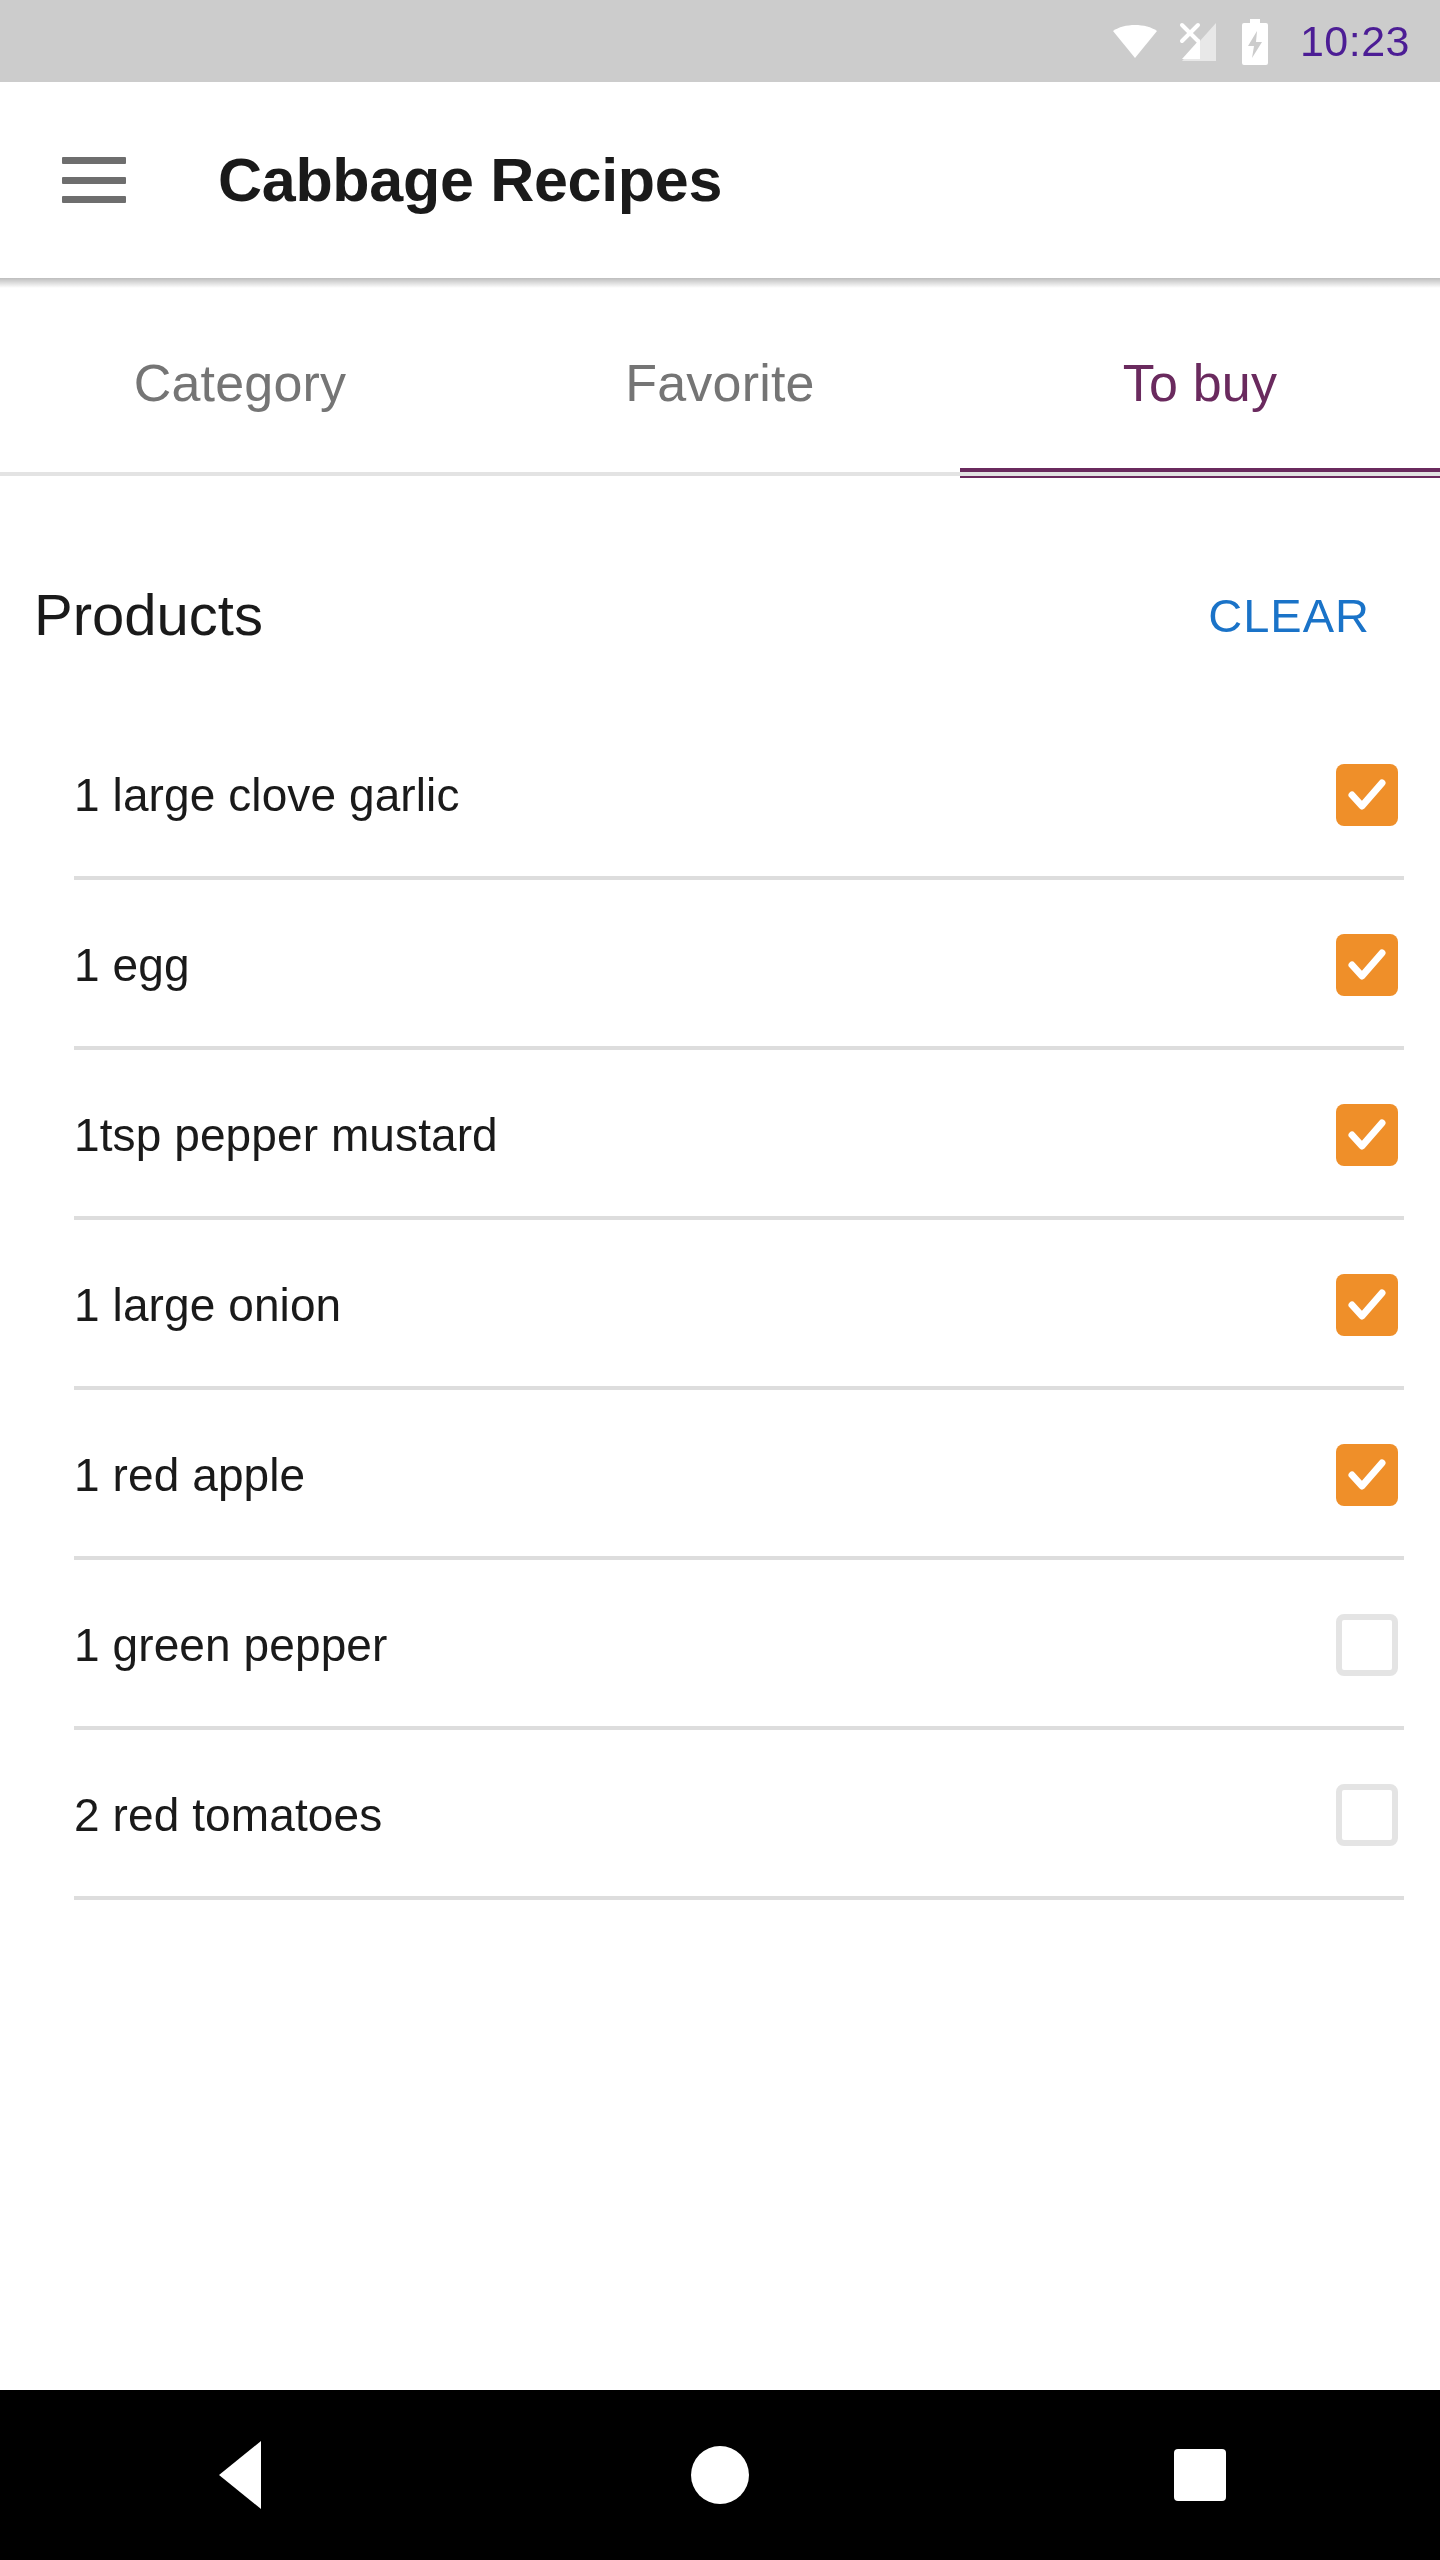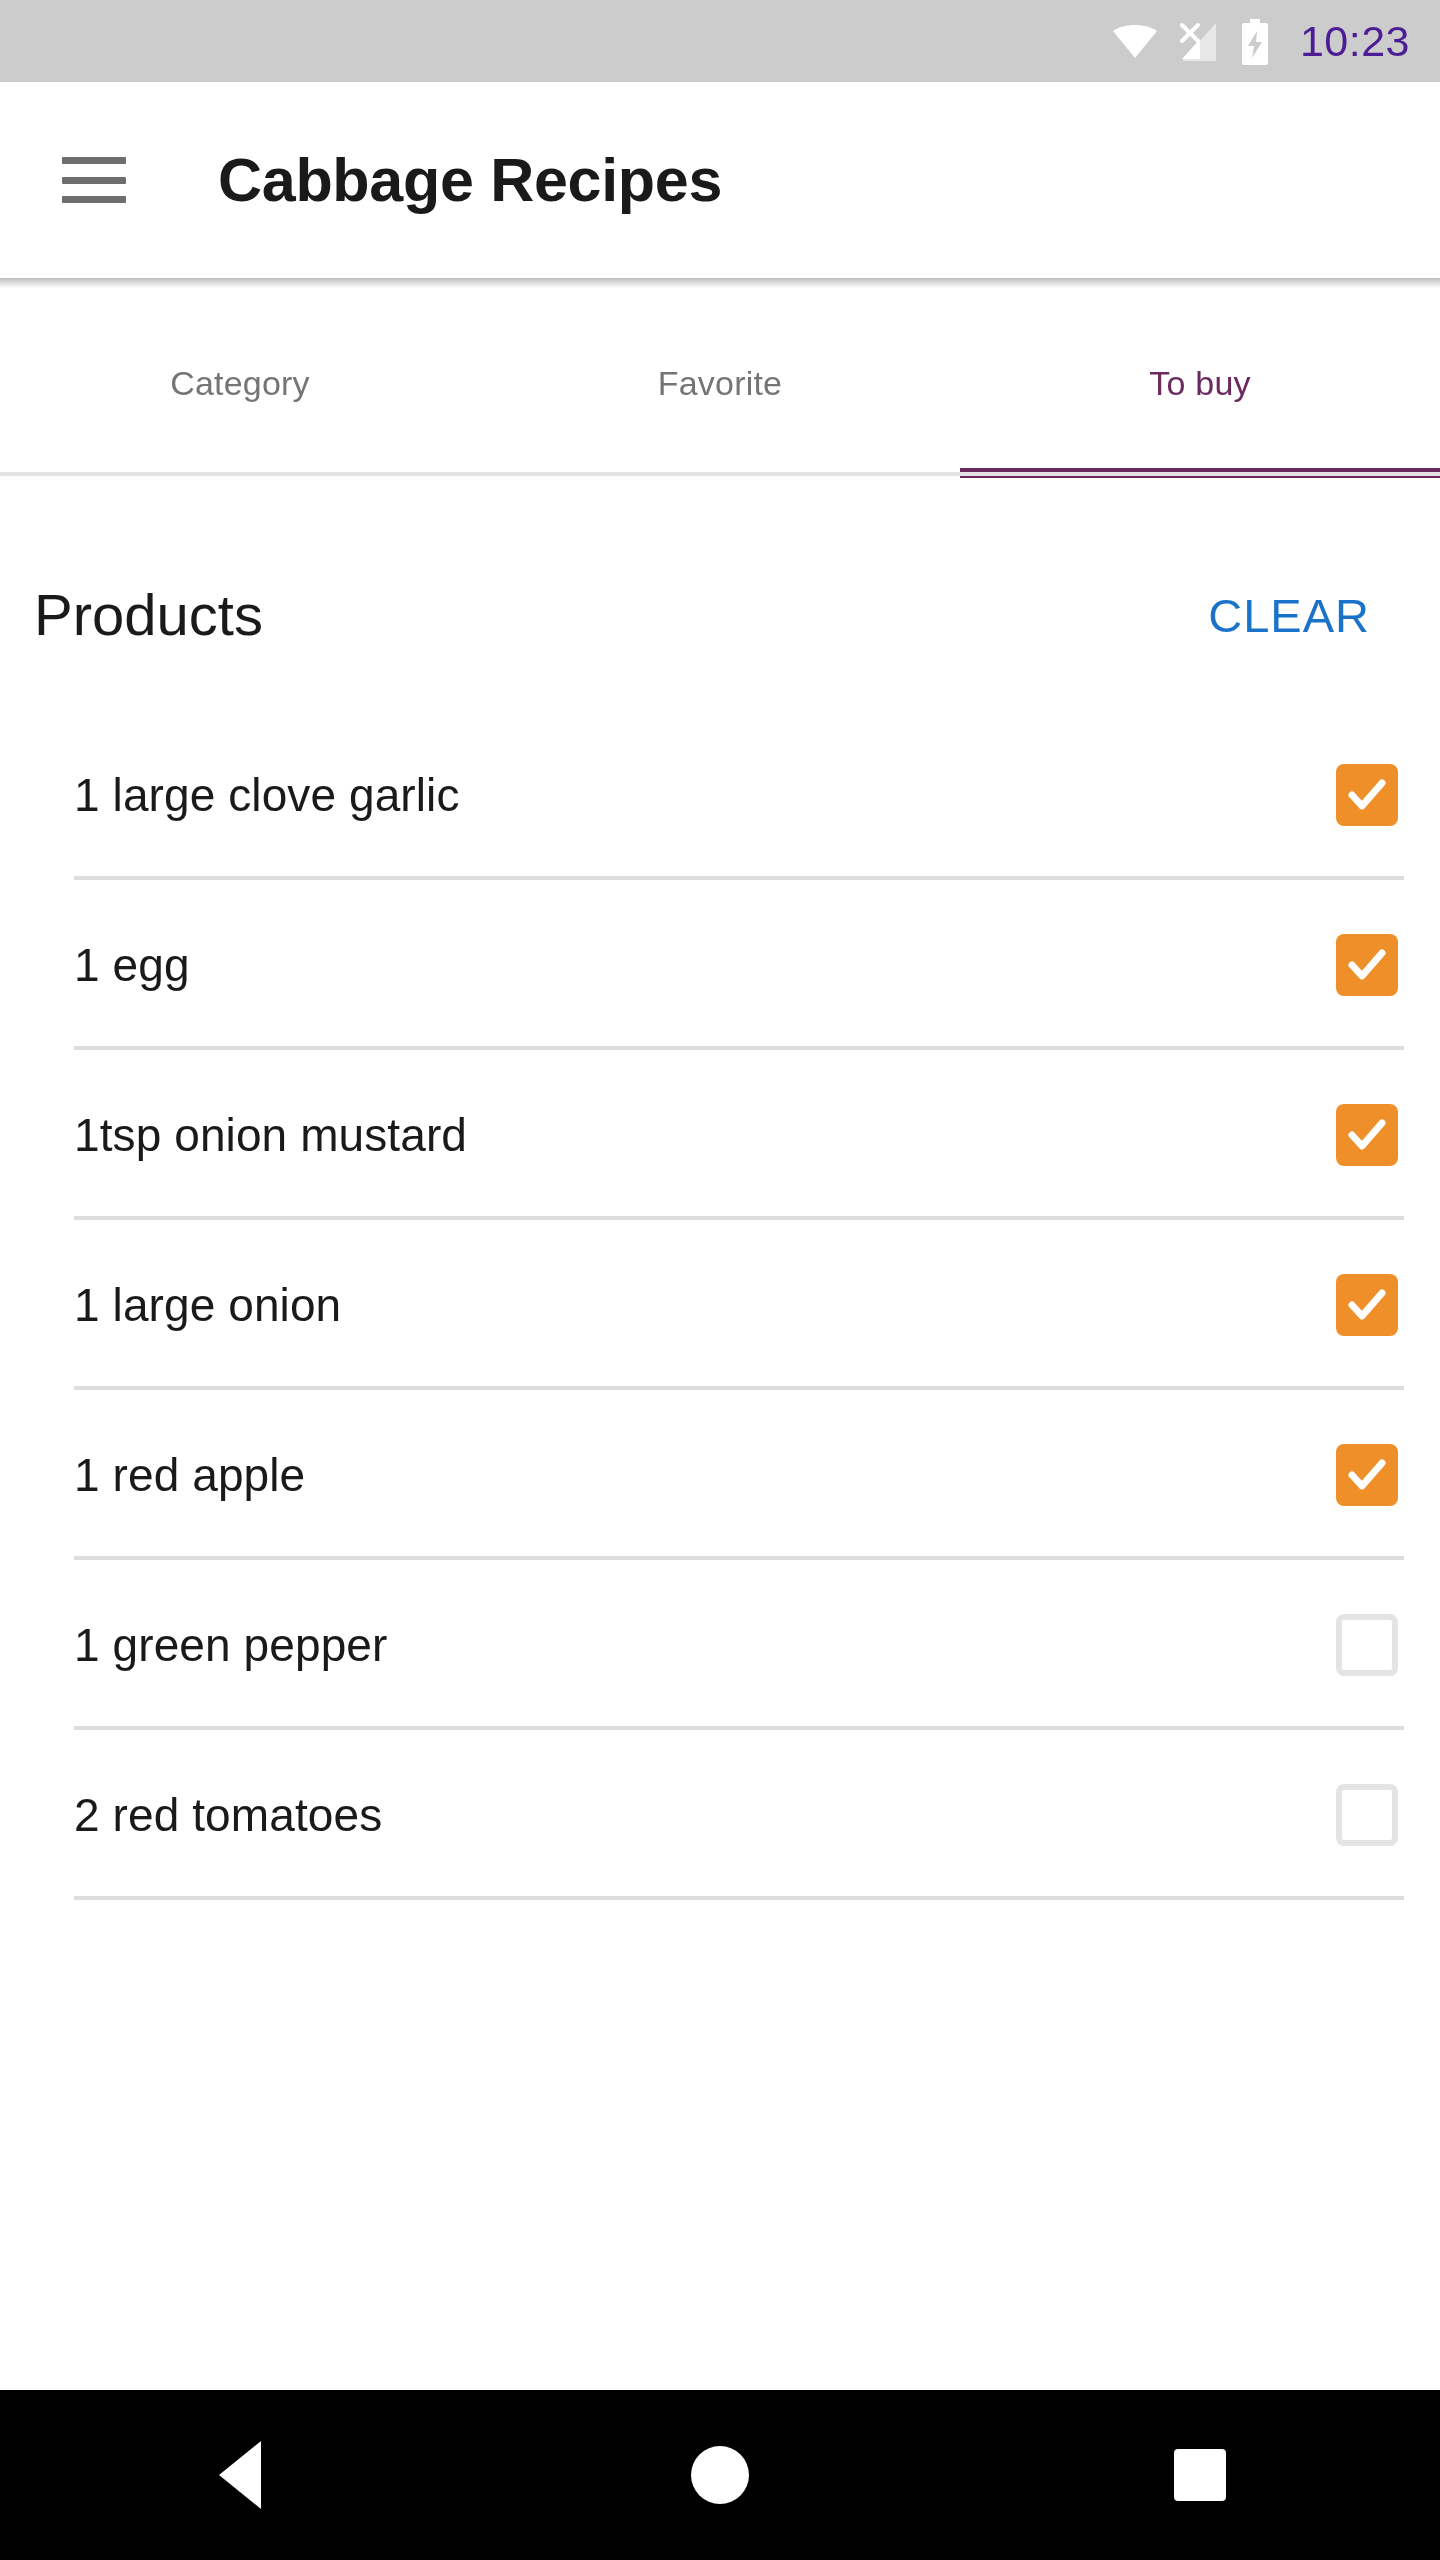--- a/index.html
+++ b/index.html
@@ -48,21 +48,21 @@
     background:linear-gradient(to bottom, rgba(0,0,0,0.26), rgba(0,0,0,0.0));
   }
 
   
   .tabbar{
     position:absolute; top:288px; left:0; width:1440px; height:190px;
     background:#ffffff; display:flex;
   }
   .tab{
     flex:1 1 0; display:flex; align-items:center; justify-content:center;
-    font-size:34px; color:#757575; cursor:pointer; position:relative;
+    font-size:52px; color:#757575; cursor:pointer; position:relative;
     letter-spacing:0.2px;
   }
   .tab.active{ color:#6a2a5e; }
   .tab-underline{
     position:absolute; left:0; right:0; bottom:0; height:10px; background:#6a2a5e;
   }
   .tabbar-bottom-line{
     position:absolute; top:472px; left:0; width:1440px; height:4px; background:#e3e3e3;
   }
 
@@ -190,21 +190,21 @@
       <span class="product-label">1 egg</span>
       <span class="checkbox checked">
         <svg width="44" height="44" viewBox="0 0 44 44">
             <path d="M7 22 L17 33 L37 10" stroke="#ffffff" stroke-width="7" fill="none" stroke-linecap="round" stroke-linejoin="round"></path>
           </svg>
       </span>
       <span class="product-divider"></span>
     </div>
 
     <div class="product-row">
-      <span class="product-label">1tsp onion mustard</span>
+      <span class="product-label">1tsp pepper mustard</span>
       <span class="checkbox checked">
         <svg width="44" height="44" viewBox="0 0 44 44">
             <path d="M7 22 L17 33 L37 10" stroke="#ffffff" stroke-width="7" fill="none" stroke-linecap="round" stroke-linejoin="round"></path>
           </svg>
       </span>
       <span class="product-divider"></span>
     </div>
 
 
     <div class="product-row">

